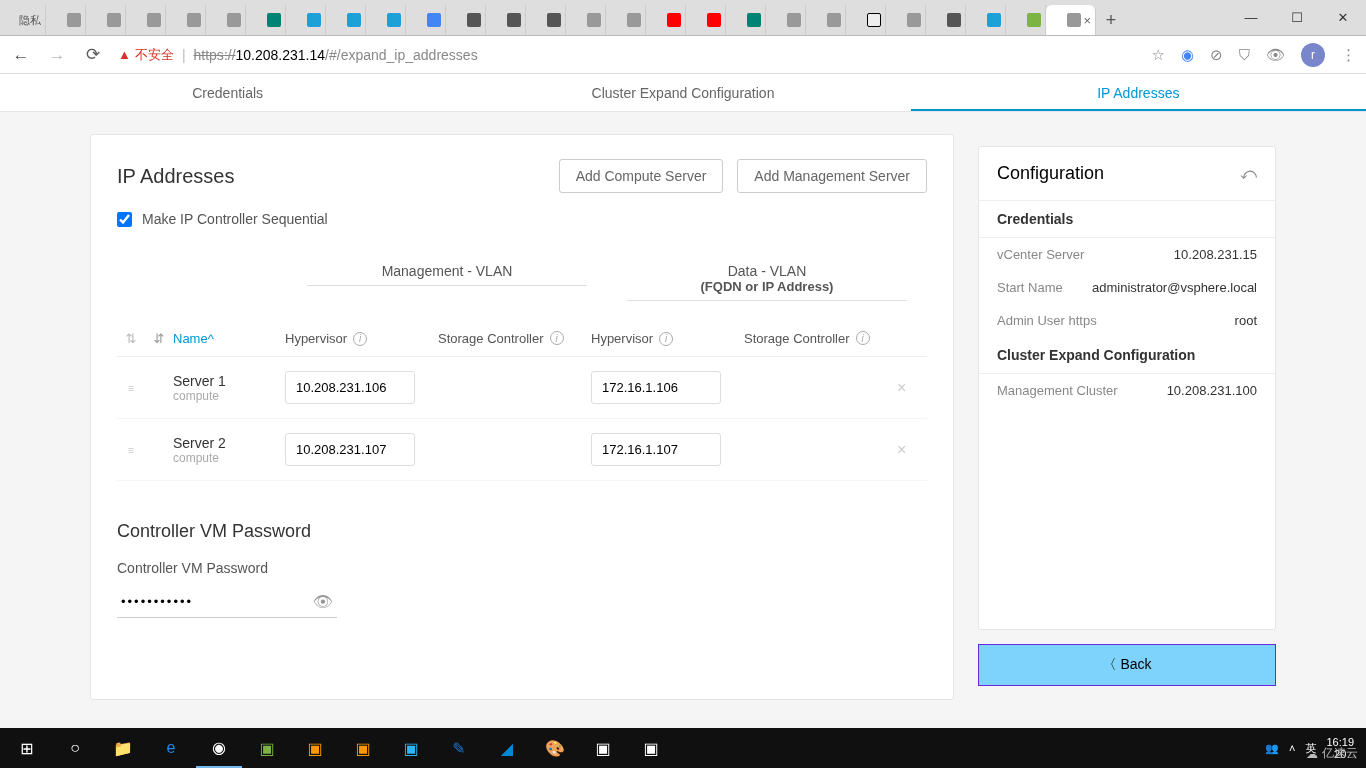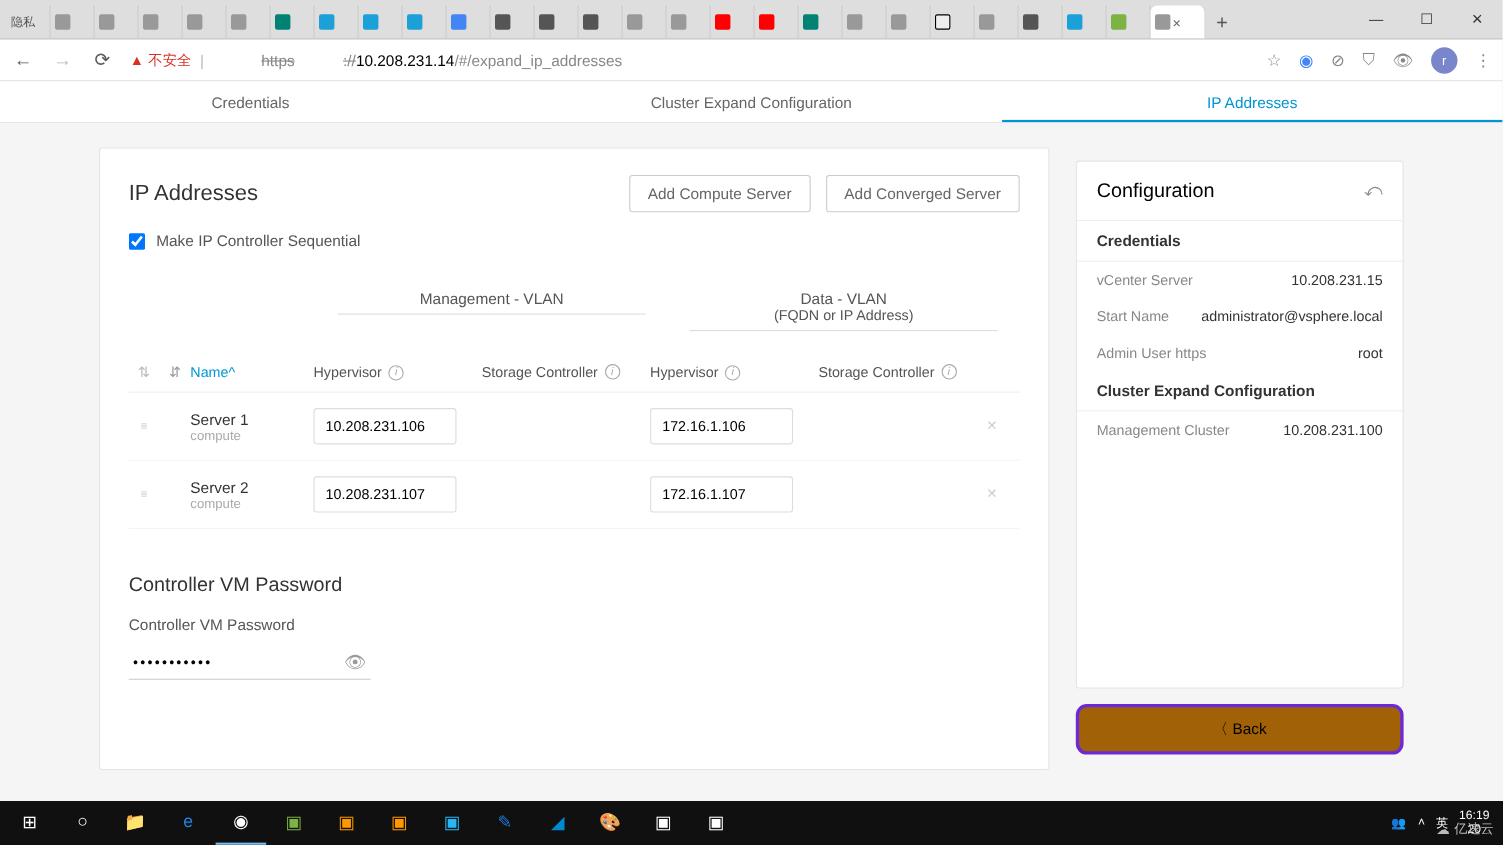--- a/index.html
+++ b/index.html
@@ -1,41 +1,41 @@
 <!DOCTYPE html>
 <html><head>
 <meta charset="utf-8">
 <style>
 * { box-sizing: border-box; margin: 0; padding: 0; font-family: "Segoe UI", Arial, sans-serif; }
 body { background: #f5f5f5; overflow: hidden; width: 1366px; height: 768px; }
 
 
 .browser-top { background: #dedede; height: 36px; display: flex; align-items: center; border-bottom: 1px solid #bbb; }
 .browser-tabs { display: flex; height: 100%; align-items: flex-end; padding-left: 6px; flex: 1; overflow: hidden; }
-.browser-tab { height: 30px; width: 40px; display: flex; align-items: center; justify-content: flex-start; font-size: 11px; color: #555; border-right: 1px solid #ccc; padding: 0 4px; gap: 2px; }
+.browser-tab { height: 30px; width: 40px; display: flex; align-items: center; justify-content: flex-end; font-size: 11px; color: #555; border-right: 1px solid #ccc; padding: 0 4px; gap: 2px; }
 .browser-tab.active { background: #fff; border-top-left-radius: 6px; border-top-right-radius: 6px; width: 50px; }
 .tab-favicon { width: 14px; height: 14px; background: #999; border-radius: 2px; display: inline-block; flex-shrink: 0; }
 .tab-favicon.bing { background: #008373; }
 .tab-favicon.cisco { background: #1ba0d7; }
 .tab-favicon.vm { background: #555; }
 .tab-favicon.yt { background: #f00; }
 .tab-favicon.blue { background: #4285f4; }
 .tab-favicon.green { background: #7cb342; }
 .tab-favicon.wiki { background: #eee; border: 1px solid #000; }
 .new-tab { width: 30px; height: 30px; display: flex; align-items: center; justify-content: center; font-size: 18px; color: #555; }
 .window-controls { display: flex; }
 .window-controls > div { width: 46px; height: 36px; display: flex; align-items: center; justify-content: center; font-size: 13px; color: #333; }
 
 .address-bar { background: #fff; height: 38px; display: flex; align-items: center; padding: 0 10px; border-bottom: 1px solid #ddd; gap: 14px; }
 .nav-btn { color: #5a5a5a; font-size: 17px; width: 22px; text-align: center; }
 .nav-btn.disabled { color: #bbb; }
 .url-box { flex: 1; display: flex; align-items: center; gap: 8px; font-size: 14px; color: #333; }
 .url-warn { color: #d93025; font-size: 13px; display: flex; align-items: center; gap: 4px; }
 .url-text { color: #333; }
-.url-text .strike { text-decoration: line-through; color: #888; margin-left: 44px; }
+.url-text .strike { text-decoration: line-through; color: #888; }
 .url-text .host { color: #000; }
 .url-text .path { color: #888; }
 .addr-icons { display: flex; align-items: center; gap: 16px; color: #888; font-size: 15px; }
 .avatar { width: 24px; height: 24px; border-radius: 50%; background: #7986cb; color: #fff; display: flex; align-items: center; justify-content: center; font-size: 12px; }
 
 
 .page { background: #fff; }
 .tabs-nav { display: flex; height: 38px; border-bottom: 1px solid #e5e5e5; }
 .tabs-nav .nav-item { flex: 1; text-align: center; line-height: 38px; font-size: 14px; color: #666; cursor: pointer; }
 .tabs-nav .nav-item.active { color: #0096d6; border-bottom: 2px solid #0096d6; }
@@ -47,21 +47,21 @@
 .sec-header { display: flex; align-items: center; justify-content: space-between; margin-bottom: 18px; }
 .sec-header h2 { font-size: 20px; font-weight: 400; color: #333; }
 .sec-header .btns { display: flex; gap: 14px; }
 .btn-outline { border: 1px solid #ccc; background: #fff; color: #666; padding: 8px 16px; font-size: 14px; border-radius: 3px; cursor: pointer; }
 
 .chk-row { display: flex; align-items: center; gap: 10px; font-size: 14px; color: #555; margin-bottom: 36px; }
 .chk-row input { width: 15px; height: 15px; }
 
 .vlan-headers { display: flex; margin-bottom: 20px; }
 .vlan-col { flex: 1; text-align: center; font-size: 14px; color: #555; }
-.vlan-col .sub { font-size: 13px; }
+.vlan-col .sub { font-size: 13px; font-weight: bold; }
 .vlan-spacer { width: 170px; }
 .vlan-underline { height: 1px; background: #ddd; margin: 6px 20px 0 20px; }
 
 .table-head { display: flex; align-items: center; font-size: 13px; color: #555; padding: 10px 0; border-bottom: 1px solid #eee; }
 .col-drag { width: 28px; text-align: center; color: #bbb; }
 .col-sort { width: 28px; text-align: center; color: #999; }
 .col-name { width: 112px; color: #0096d6; }
 .col-hyp { flex: 1; display: flex; align-items: center; gap: 6px; }
 .col-stor { flex: 1; display: flex; gap: 6px; }
 .col-del { width: 30px; }
@@ -84,21 +84,21 @@
 
 .side-card { background: #fff; border: 1px solid #e5e5e5; border-radius: 3px; flex: 1; display: flex; flex-direction: column; margin-top: 12px; }
 .side-head { display: flex; align-items: center; justify-content: space-between; padding: 16px 18px; border-bottom: 1px solid #eee; }
 .side-head h3 { font-size: 18px; font-weight: 400; }
 .side-section-title { font-size: 14px; font-weight: 600; color: #333; padding: 10px 18px; border-bottom: 1px solid #eee; }
 .kv { display: flex; justify-content: space-between; padding: 9px 18px; font-size: 13px; }
 .kv .k { color: #888; }
 .kv .v { color: #333; }
 
 .side-footer { padding: 14px 0; display: flex; gap: 12px; }
-.btn-back { flex: 1; border: 3px solid #6d28d9; background: #a16207; padding: 11px 0; font-size: 14px; border-radius: 10px; cursor: pointer; }
+.btn-back { flex: 1; border: 1px solid #6d28d9; background: #7dd3fc; padding: 11px 0; font-size: 14px; border-radius: 0; cursor: pointer; }
 .btn-start { flex: 1; border: none; background: #7cb342; color: #fff; padding: 11px 0; font-size: 14px; border-radius: 3px; cursor: pointer; }
 
 
 .taskbar { position: fixed; bottom: 0; left: 0; right: 0; height: 40px; background: #101010; display: flex; align-items: center; justify-content: space-between; padding: 0 4px; }
 .task-left { display: flex; align-items: center; gap: 2px; }
 .task-item { width: 46px; height: 40px; display: flex; align-items: center; justify-content: center; color: #fff; font-size: 16px; }
 .task-item.active { border-bottom: 2px solid #76b9ed; }
 .task-right { display: flex; align-items: center; gap: 10px; color: #fff; font-size: 11px; padding-right: 8px; }
 .watermark { position: fixed; bottom: 6px; right: 8px; display: flex; align-items: center; gap: 4px; color: #bbb; font-size: 12px; }
 </style>
@@ -233,21 +233,21 @@
   </div>
 </div>
 
 <div class="content-wrap">
 
   <div class="main-panel">
     <div class="sec-header">
       <h2>IP Addresses</h2>
       <div class="btns">
         <button class="btn-outline">Add Compute Server</button>
-        <button class="btn-outline">Add Converged Server</button>
+        <button class="btn-outline">Add Management Server</button>
       </div>
     </div>
     <label class="chk-row">
       <input type="checkbox" checked="" style="">
       <span>Make IP Controller Sequential</span>
     </label>
 
     <div class="vlan-headers">
       <div class="vlan-spacer"></div>
       <div class="vlan-col">

